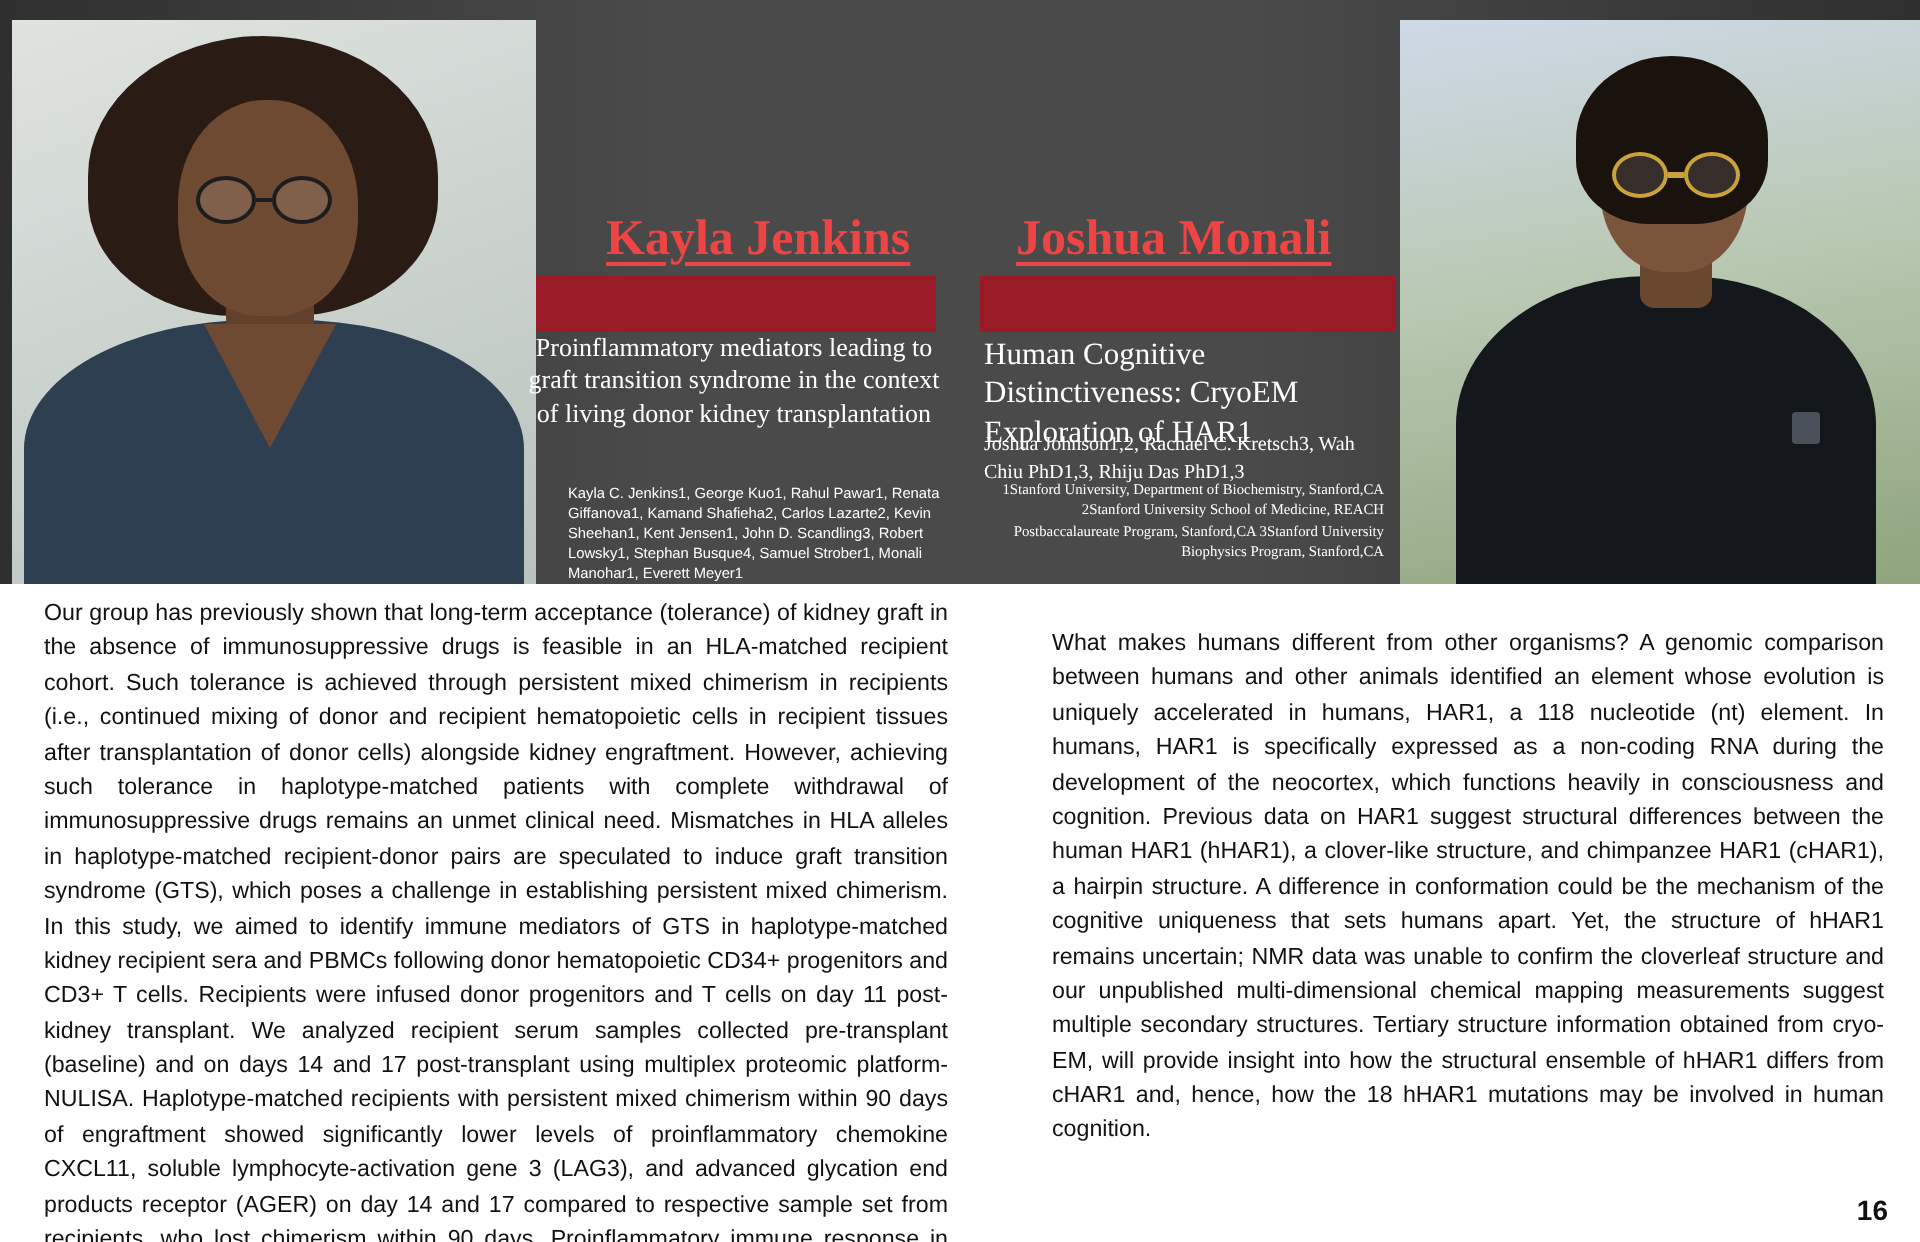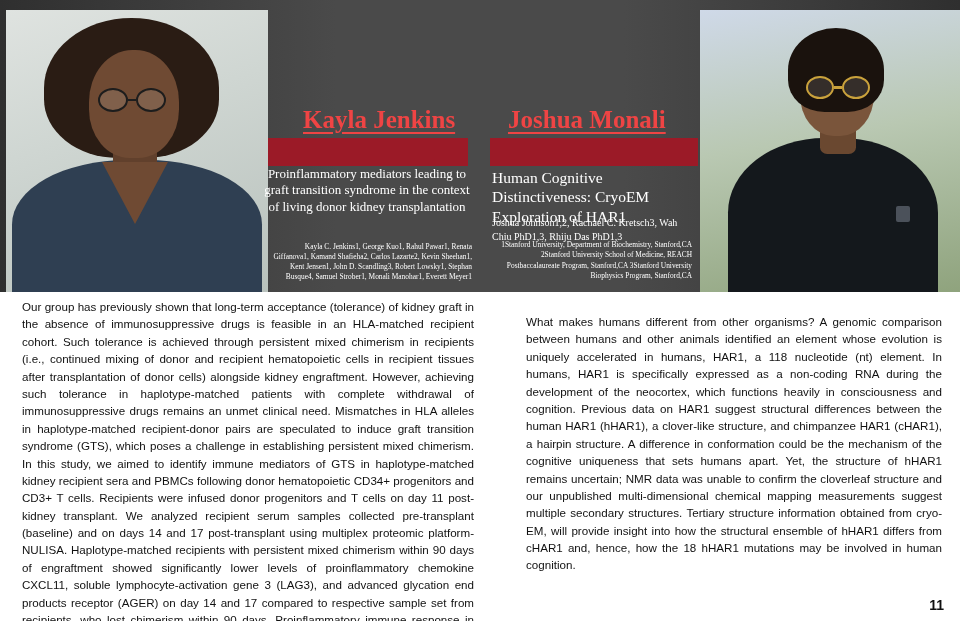--- a/index.html
+++ b/index.html
@@ -187,24 +187,24 @@
     font-size: 15.5px;
     text-align: left;
   }
 
   .authors {
     position: absolute;
     color: #ffffff;
     line-height: 1.35;
   }
   .authors.left-authors {
-    left: 272px; top: 242px; width: 200px;
+    left: 284px; top: 242px; width: 200px;
     font-size: 7.4px;
-    text-align: right;
-    font-family: Liberation Serif, serif;
+    text-align: left;
+    font-family: Liberation Sans, sans-serif;
   }
   .authors.right-authors {
     left: 492px; top: 216px; width: 200px;
     font-size: 10px;
     font-family: "Liberation Serif", serif;
     text-align: left;
   }
   .affil.right-affil {
     position: absolute;
     left: 492px; top: 240px; width: 200px;
@@ -288,13 +288,13 @@
 <div class="poster-title left-title">Proinflammatory mediators leading to graft transition syndrome in the context of living donor kidney transplantation</div>
 <div class="poster-title right-title">Human Cognitive Distinctiveness: CryoEM Exploration of HAR1</div>
 
 <div class="authors left-authors">Kayla C. Jenkins1, George Kuo1, Rahul Pawar1, Renata Giffanova1, Kamand Shafieha2, Carlos Lazarte2, Kevin Sheehan1, Kent Jensen1, John D. Scandling3, Robert Lowsky1, Stephan Busque4, Samuel Strober1, Monali Manohar1, Everett Meyer1</div>
 <div class="authors right-authors">Joshua Johnson1,2, Rachael C. Kretsch3, Wah Chiu PhD1,3, Rhiju Das PhD1,3</div>
 <div class="affil right-affil">1Stanford University, Department of Biochemistry, Stanford,CA 2Stanford University School of Medicine, REACH Postbaccalaureate Program, Stanford,CA 3Stanford University Biophysics Program, Stanford,CA</div>
 
 <div class="abstract left-abs">Our group has previously shown that long-term acceptance (tolerance) of kidney graft in the absence of immunosuppressive drugs is feasible in an HLA-matched recipient cohort. Such tolerance is achieved through persistent mixed chimerism in recipients (i.e., continued mixing of donor and recipient hematopoietic cells in recipient tissues after transplantation of donor cells) alongside kidney engraftment. However, achieving such tolerance in haplotype-matched patients with complete withdrawal of immunosuppressive drugs remains an unmet clinical need. Mismatches in HLA alleles in haplotype-matched recipient-donor pairs are speculated to induce graft transition syndrome (GTS), which poses a challenge in establishing persistent mixed chimerism. In this study, we aimed to identify immune mediators of GTS in haplotype-matched kidney recipient sera and PBMCs following donor hematopoietic CD34+ progenitors and CD3+ T cells. Recipients were infused donor progenitors and T cells on day 11 post-kidney transplant. We analyzed recipient serum samples collected pre-transplant (baseline) and on days 14 and 17 post-transplant using multiplex proteomic platform- NULISA. Haplotype-matched recipients with persistent mixed chimerism within 90 days of engraftment showed significantly lower levels of proinflammatory chemokine CXCL11, soluble lymphocyte-activation gene 3 (LAG3), and advanced glycation end products receptor (AGER) on day 14 and 17 compared to respective sample set from recipients, who lost chimerism within 90 days. Proinflammatory immune response in days following infusion of donor hematopoietic progenitors and T cells implies lower likelihood of mixed chimerism in haplotype-matched kidney recipients. Treatment strategies mitigating such in vivo inflammation may improve the possibility of immunosuppressive drug-free tolerance in this cohort.</div>
 <div class="abstract right-abs">What makes humans different from other organisms? A genomic comparison between humans and other animals identified an element whose evolution is uniquely accelerated in humans, HAR1, a 118 nucleotide (nt) element. In humans, HAR1 is specifically expressed as a non-coding RNA during the development of the neocortex, which functions heavily in consciousness and cognition. Previous data on HAR1 suggest structural differences between the human HAR1 (hHAR1), a clover-like structure, and chimpanzee HAR1 (cHAR1), a hairpin structure. A difference in conformation could be the mechanism of the cognitive uniqueness that sets humans apart. Yet, the structure of hHAR1 remains uncertain; NMR data was unable to confirm the cloverleaf structure and our unpublished multi-dimensional chemical mapping measurements suggest multiple secondary structures. Tertiary structure information obtained from cryo-EM, will provide insight into how the structural ensemble of hHAR1 differs from cHAR1 and, hence, how the 18 hHAR1 mutations may be involved in human cognition.</div>
 
-<div class="page-number">11</div>
+<div class="page-number">16</div>
 
 </body></html>

